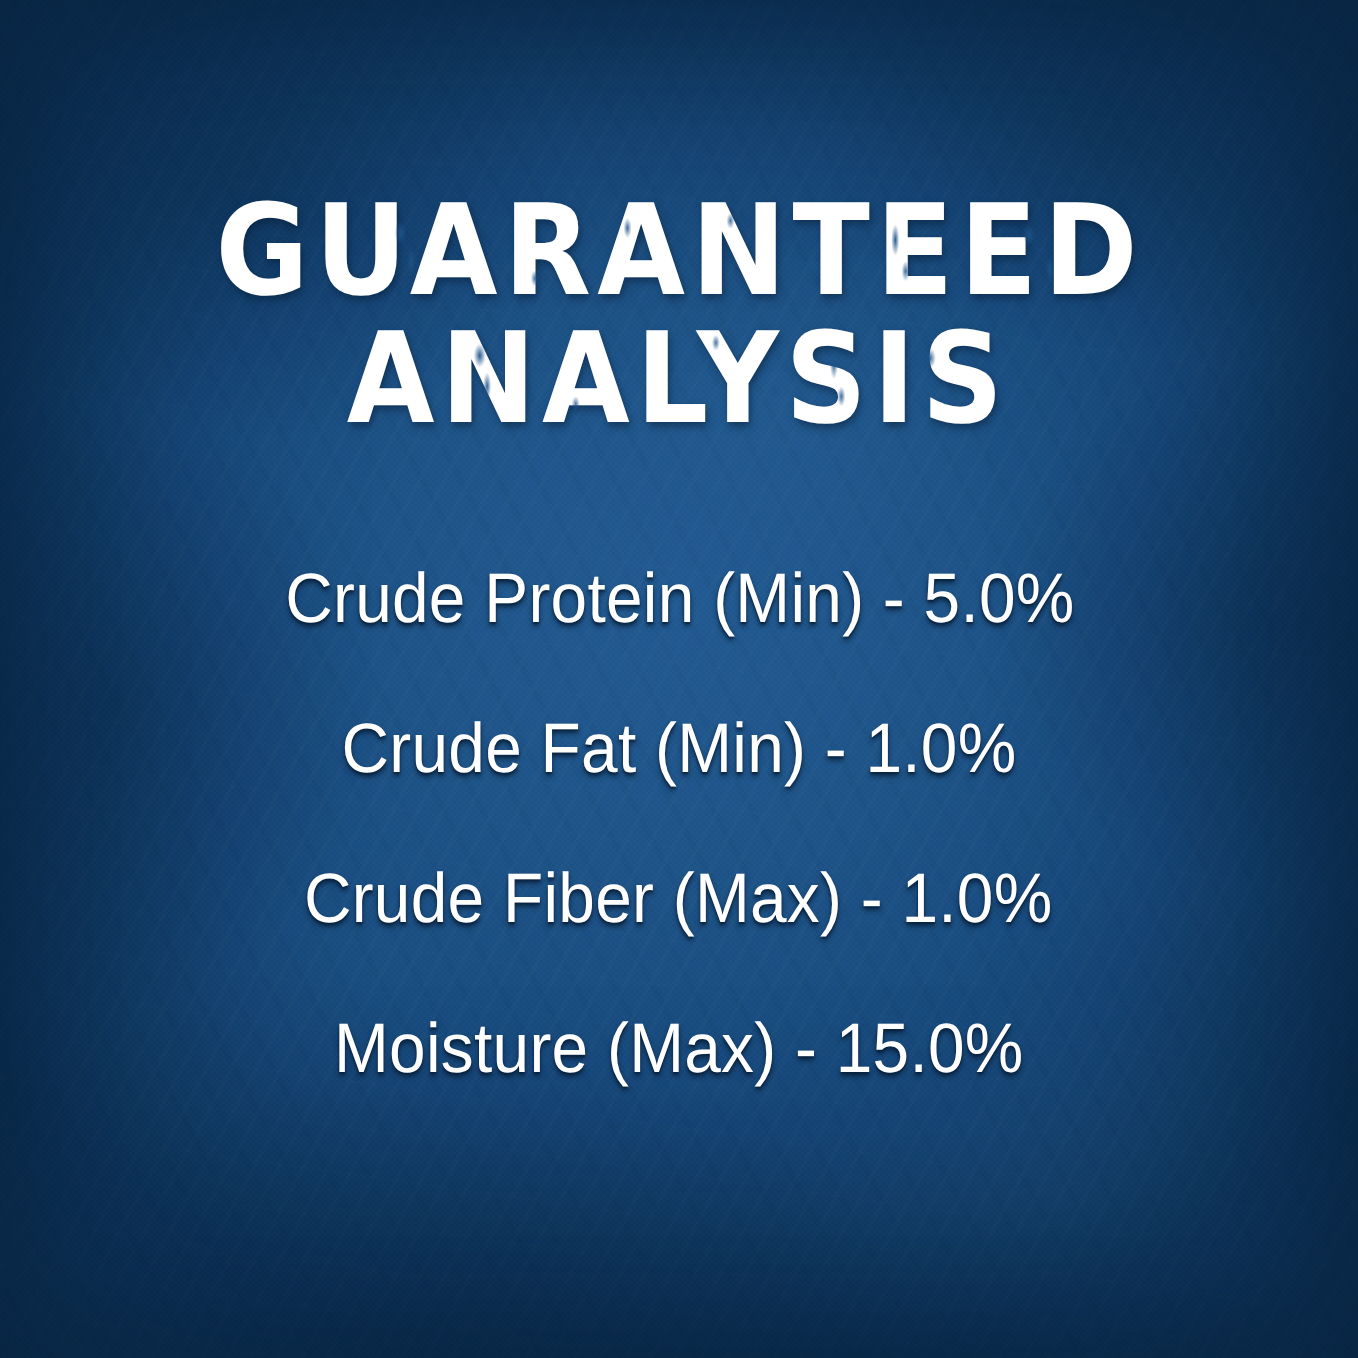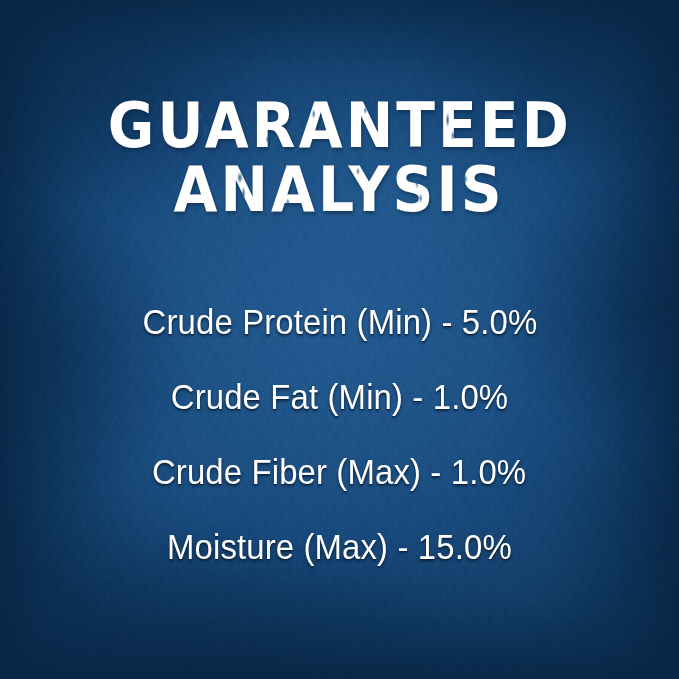--- a/index.html
+++ b/index.html
@@ -141,21 +141,21 @@
       radial-gradient(ellipse 2px 8px at 71% 40%, rgba(29,83,136,.95) 0%, rgba(29,83,136,0) 100%),
       radial-gradient(ellipse 2px 5px at 72% 66%, rgba(29,83,136,.85) 0%, rgba(29,83,136,0) 100%),
       radial-gradient(ellipse 3px 5px at 84% 36%, rgba(29,83,136,.9)  0%, rgba(29,83,136,0) 100%),
       radial-gradient(ellipse 2px 6px at 86% 64%, rgba(29,83,136,.85) 0%, rgba(29,83,136,0) 100%),
       radial-gradient(ellipse 2px 4px at 36% 72%, rgba(29,83,136,.8)  0%, rgba(29,83,136,0) 100%),
       radial-gradient(ellipse 2px 4px at 55% 24%, rgba(29,83,136,.8)  0%, rgba(29,83,136,0) 100%);
   }
 
   
   .facts {
-    margin-top: 84px;
+    margin-top: 62px;
     width: 100%;
     display: flex;
     flex-direction: column;
     align-items: center;
   }
 
   .fact-line {
     color: #ffffff;
     font-family: "Liberation Sans", sans-serif;
     font-weight: 400;

